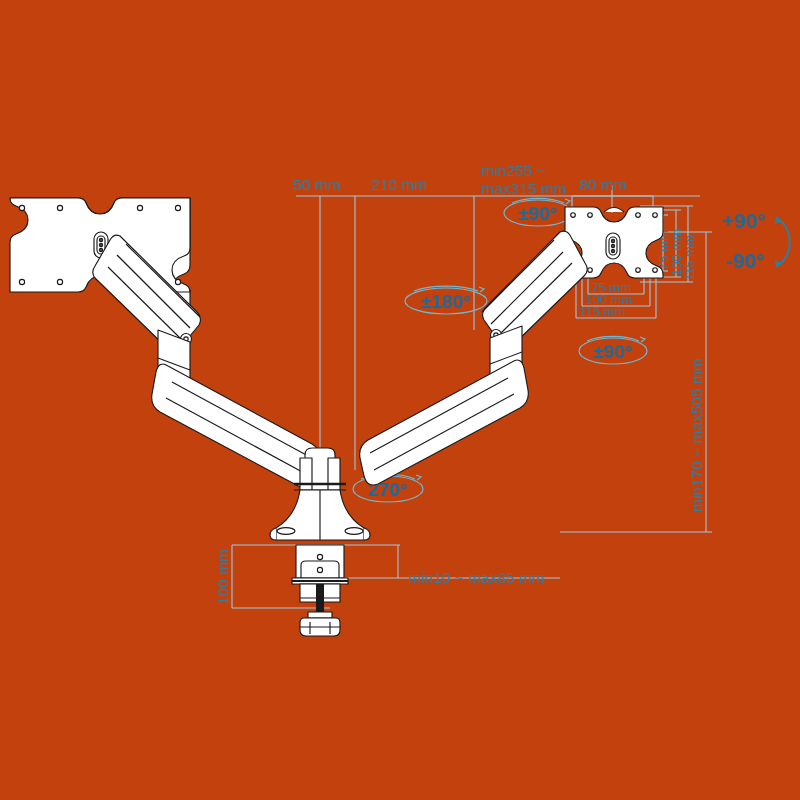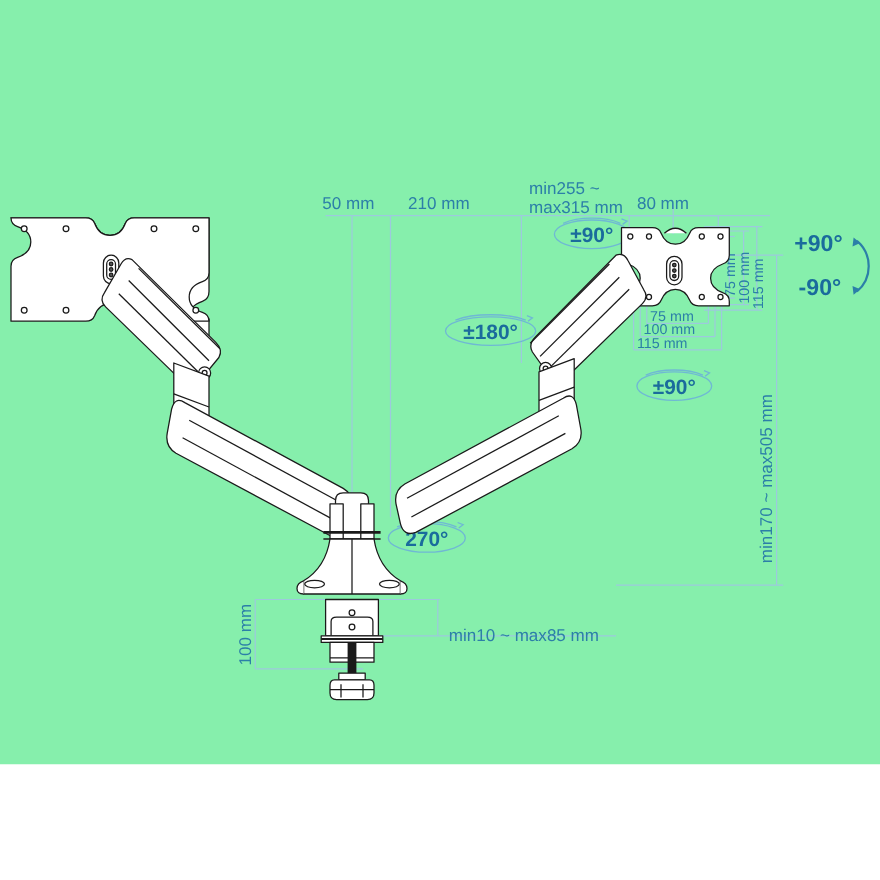--- a/index.html
+++ b/index.html
@@ -6,22 +6,22 @@
     margin: 0;
     padding: 0;
     background: #ffffff;
   }
   body {
     font-family: "Liberation Sans", sans-serif;
   }
   #sheet {
     position: relative;
     width: 800px;
-    height: 695px;
-    background: #86efac;
+    height: 800px;
+    background: #c2410c;
     overflow: hidden;
     text-decoration: underline;
   }
   #drawing {
     position: absolute;
     left: 0;
     top: 0;
     width: 800px;
     height: 800px;
   }

